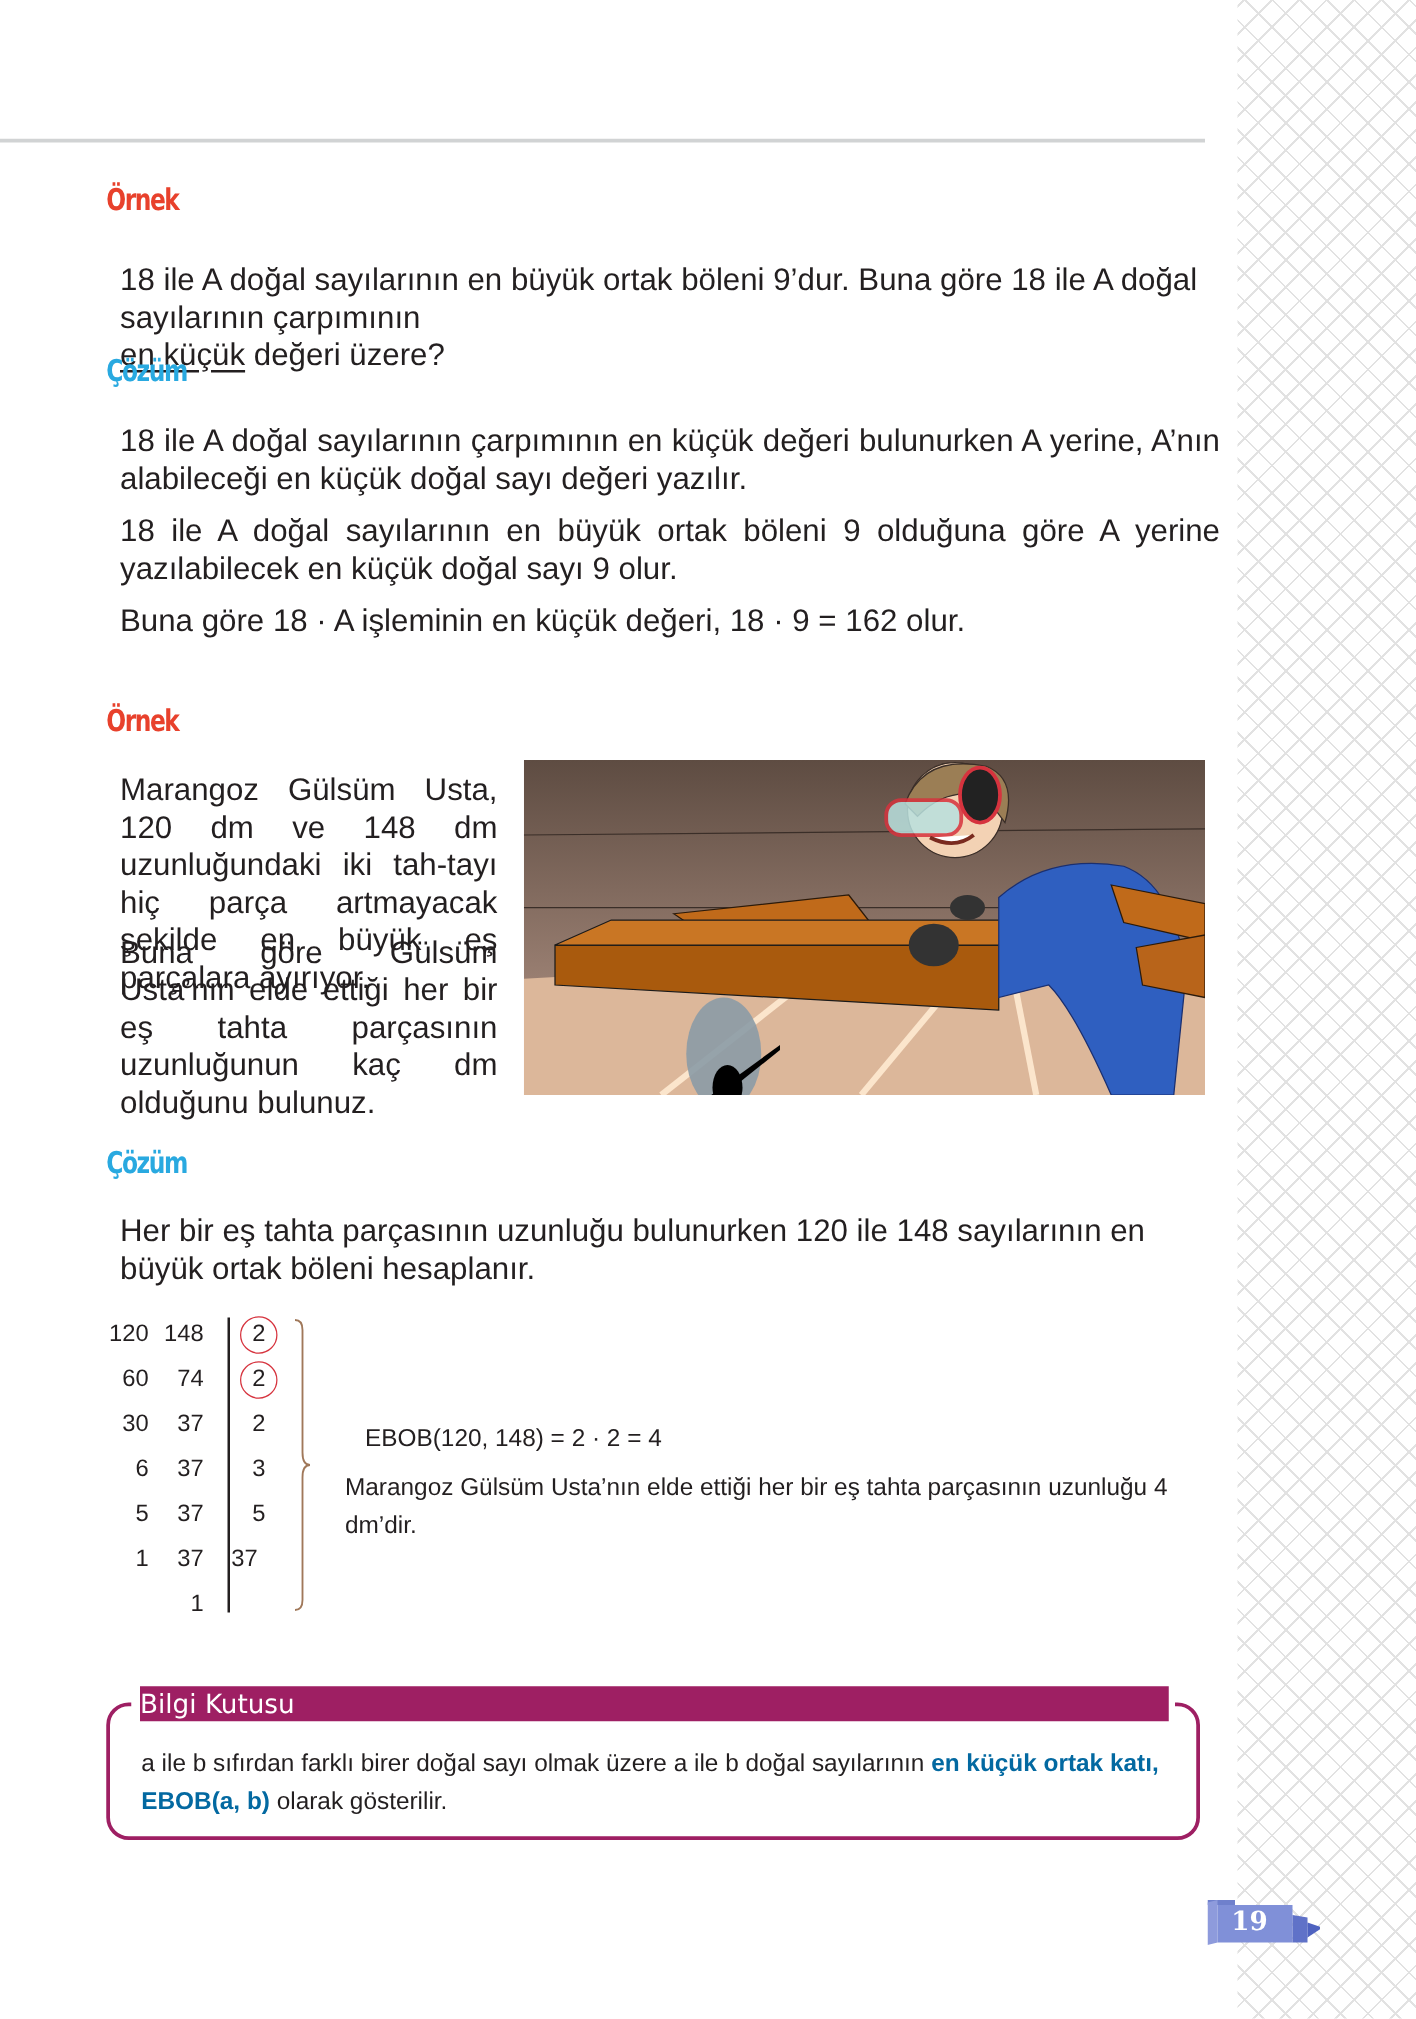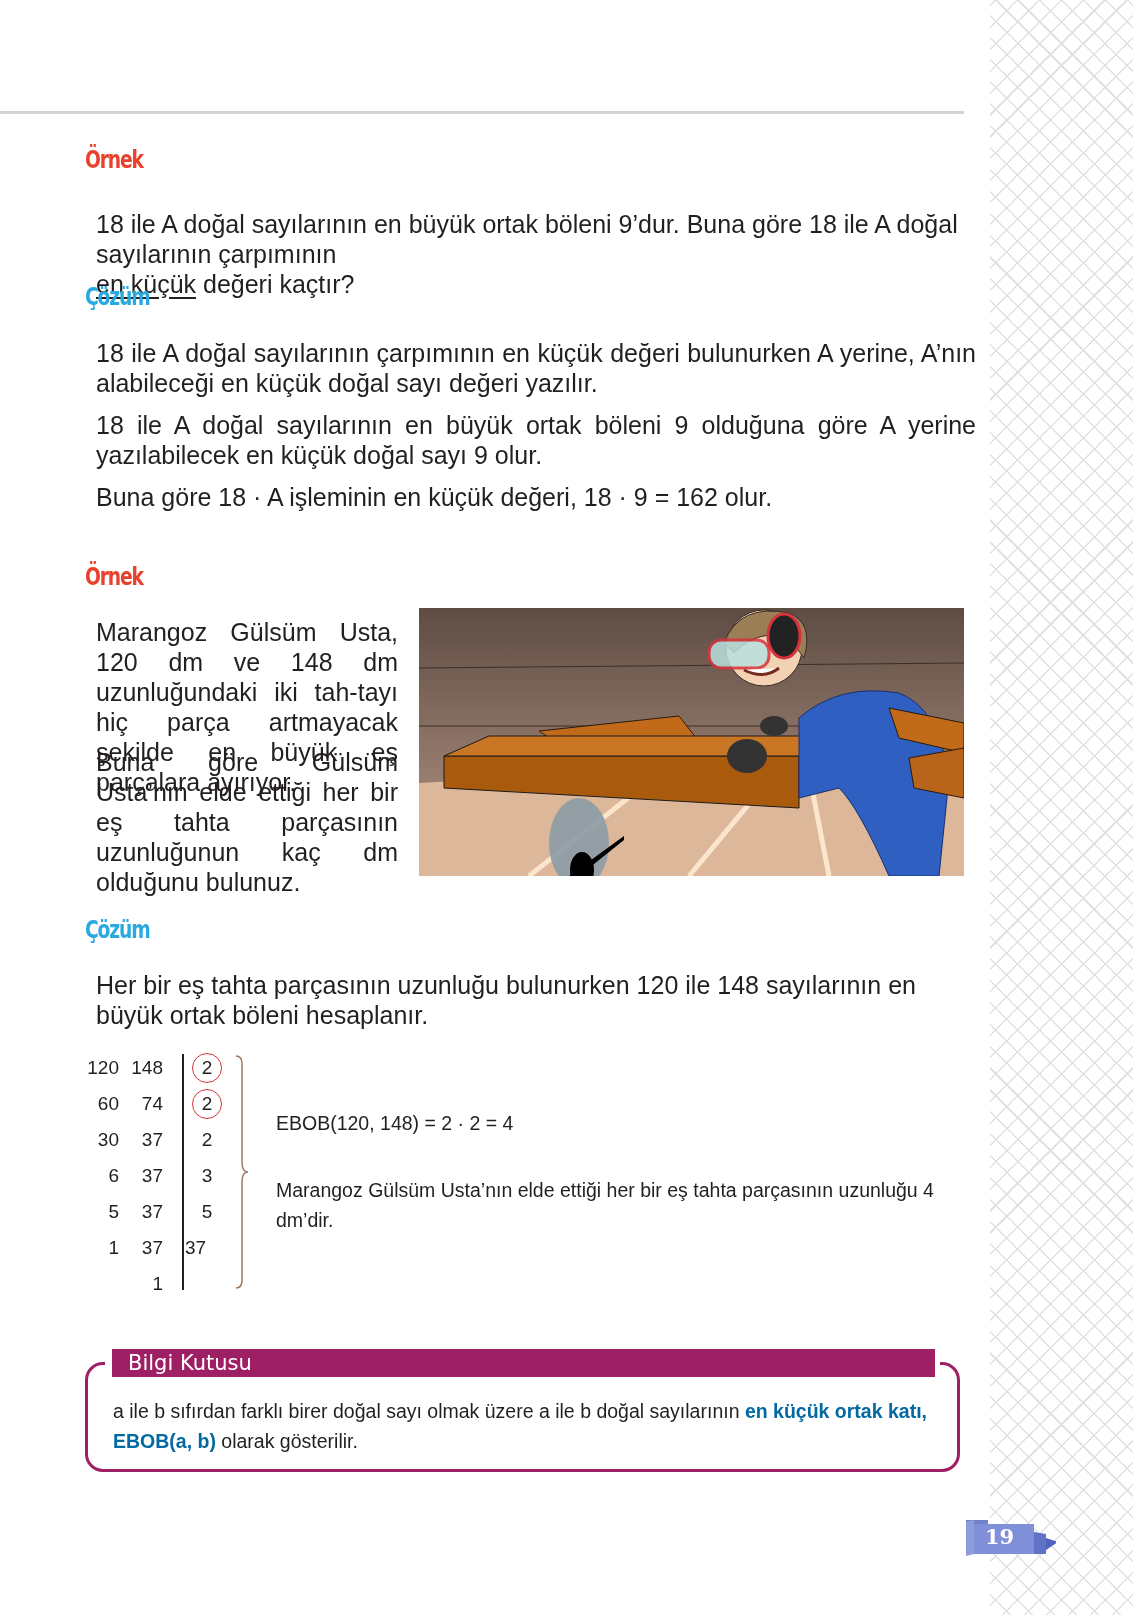--- a/index.html
+++ b/index.html
@@ -41,40 +41,40 @@
     .brace { position:absolute; left:232px; top:1054px; width:20px; height:236px; }
     .ebob { position:absolute; left:276px; width:680px; font-size:19.5px; line-height:30px; margin:0; }
     .bilgi-box {
       position:absolute; left:85px; top:1362px; width:875px; height:110px;
       border:3px solid #9e1f63; border-radius:18px; box-sizing:border-box;
     }
     .bilgi-mask { position:absolute; left:105px; top:1354px; width:835px; height:14px; background:#ffffff; }
     .bilgi-title {
       position:absolute; left:112px; top:1349px; width:823px; height:28px;
       background:#9e1f63; color:#ffffff; font-family:"DejaVu Sans", sans-serif;
-      font-size:21px; line-height:28px; padding-left:16px; box-sizing:border-box;
+      font-size:21px; line-height:28px; box-sizing:border-box;
     }
     .bilgi-text { position:absolute; left:113px; top:1396px; width:825px; font-size:19.5px; line-height:30px; margin:0; }
     .hl { color:#0369a1; font-weight:bold; }
     .page-tab { position:absolute; left:966px; top:1520px; width:90px; height:36px; }
     .page-num {
       position:absolute; left:985px; top:1524px; width:50px; text-align:left;
       font-family:"DejaVu Serif", serif; font-weight:bold; font-size:21px; color:#ffffff;
     }
   </style>
 </head>
 <body>
 
 <div class="pattern"></div>
 <div class="top-rule"></div>
 
 <div class="heading ornek" style="top:146px;">Örnek</div>
 <p class="para" style="top:197px;">
   <span>18 ile A doğal sayılarının en büyük ortak böleni 9’dur. Buna göre 18 ile A doğal sayılarının çarpımının</span><br>
-  <span class="u">en küçük</span><span> değeri kaçtır?</span>
+  <span class="u">en küçük</span><span> değeri üzere?</span>
 </p>
 
 <div class="heading cozum" style="top:283px;">Çözüm</div>
 <p class="para justify" style="top:326px;">18 ile A doğal sayılarının çarpımının en küçük değeri bulunurken A yerine, A’nın alabileceği en küçük doğal sayı değeri yazılır.</p>
 <p class="para justify" style="top:398px;">18 ile A doğal sayılarının en büyük ortak böleni 9 olduğuna göre A yerine yazılabilecek en küçük doğal sayı 9 olur.</p>
 <p class="para" style="top:470px;">Buna göre 18 · A işleminin en küçük değeri, 18 · 9 = 162 olur.</p>
 
 <div class="heading ornek" style="top:563px;">Örnek</div>
 <p class="para narrow" style="top:605px;">Marangoz Gülsüm Usta, 120 dm ve 148 dm uzunluğundaki iki tah-tayı hiç parça artmayacak şekilde en büyük eş parçalara ayırıyor.</p>
 <p class="para narrow" style="top:735px;">Buna göre Gülsüm Usta’nın elde ettiği her bir eş tahta parçasının uzunluğunun kaç dm olduğunu bulunuz.</p>
@@ -152,21 +152,21 @@
     <span class="c1"></span>
     <span class="c2">1</span>
     <span class="c3"></span>
   </div>
 </div>
 
 <svg class="brace" viewBox="0 0 20 236">
   <path d="M4,2 Q10,2 10,10 L10,108 Q10,118 16,118 Q10,118 10,128 L10,226 Q10,234 4,234" fill="none" stroke="#a0785a" stroke-width="1.5"></path>
 </svg>
 
-<p class="ebob" style="top:1108px;">EBOB(120, 148) = 2 · 2 = 4</p>
+<p class="ebob" style="top:1136px;margin-left:16px;">EBOB(120, 148) = 2 · 2 = 4</p>
 <p class="ebob" style="top:1175px; width:660px;">Marangoz Gülsüm Usta’nın elde ettiği her bir eş tahta parçasının uzunluğu 4 dm’dir.</p>
 
 <div class="bilgi-box"></div>
 <div class="bilgi-mask"></div>
 <div class="bilgi-title">Bilgi Kutusu</div>
 <p class="bilgi-text">
   <span>a ile b sıfırdan farklı birer doğal sayı olmak üzere a ile b doğal sayılarının </span><span class="hl">en küçük ortak katı,</span>
   <span class="hl">EBOB(a, b)</span><span> olarak gösterilir.</span>
 </p>
 

